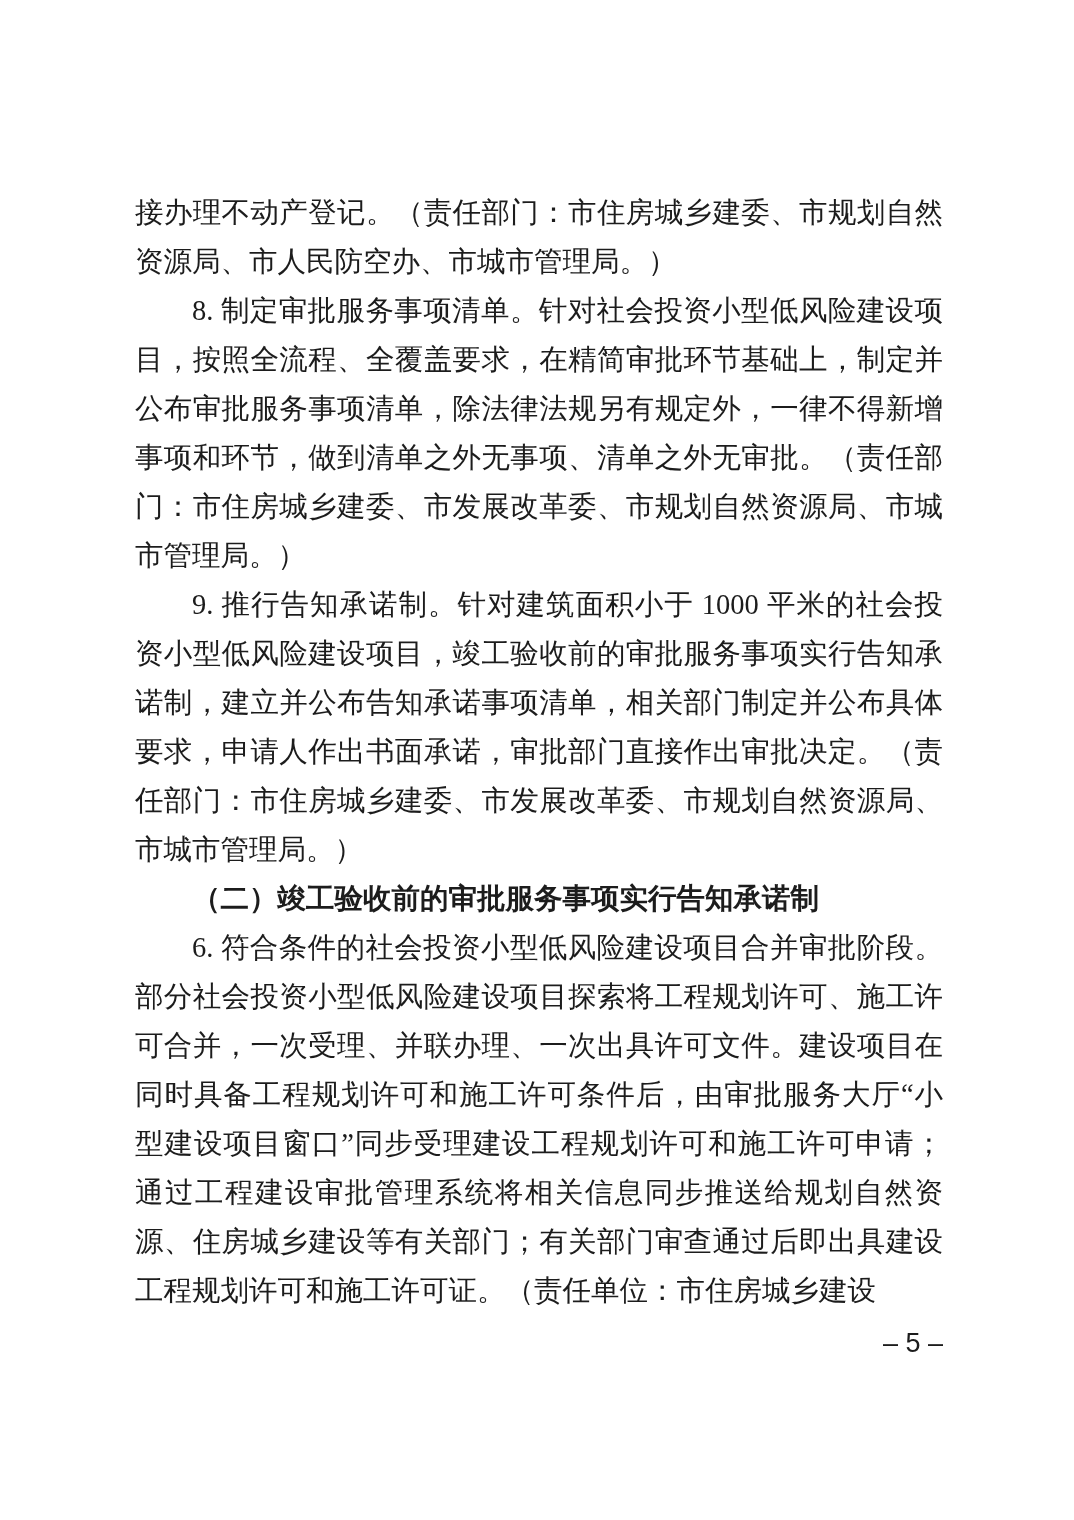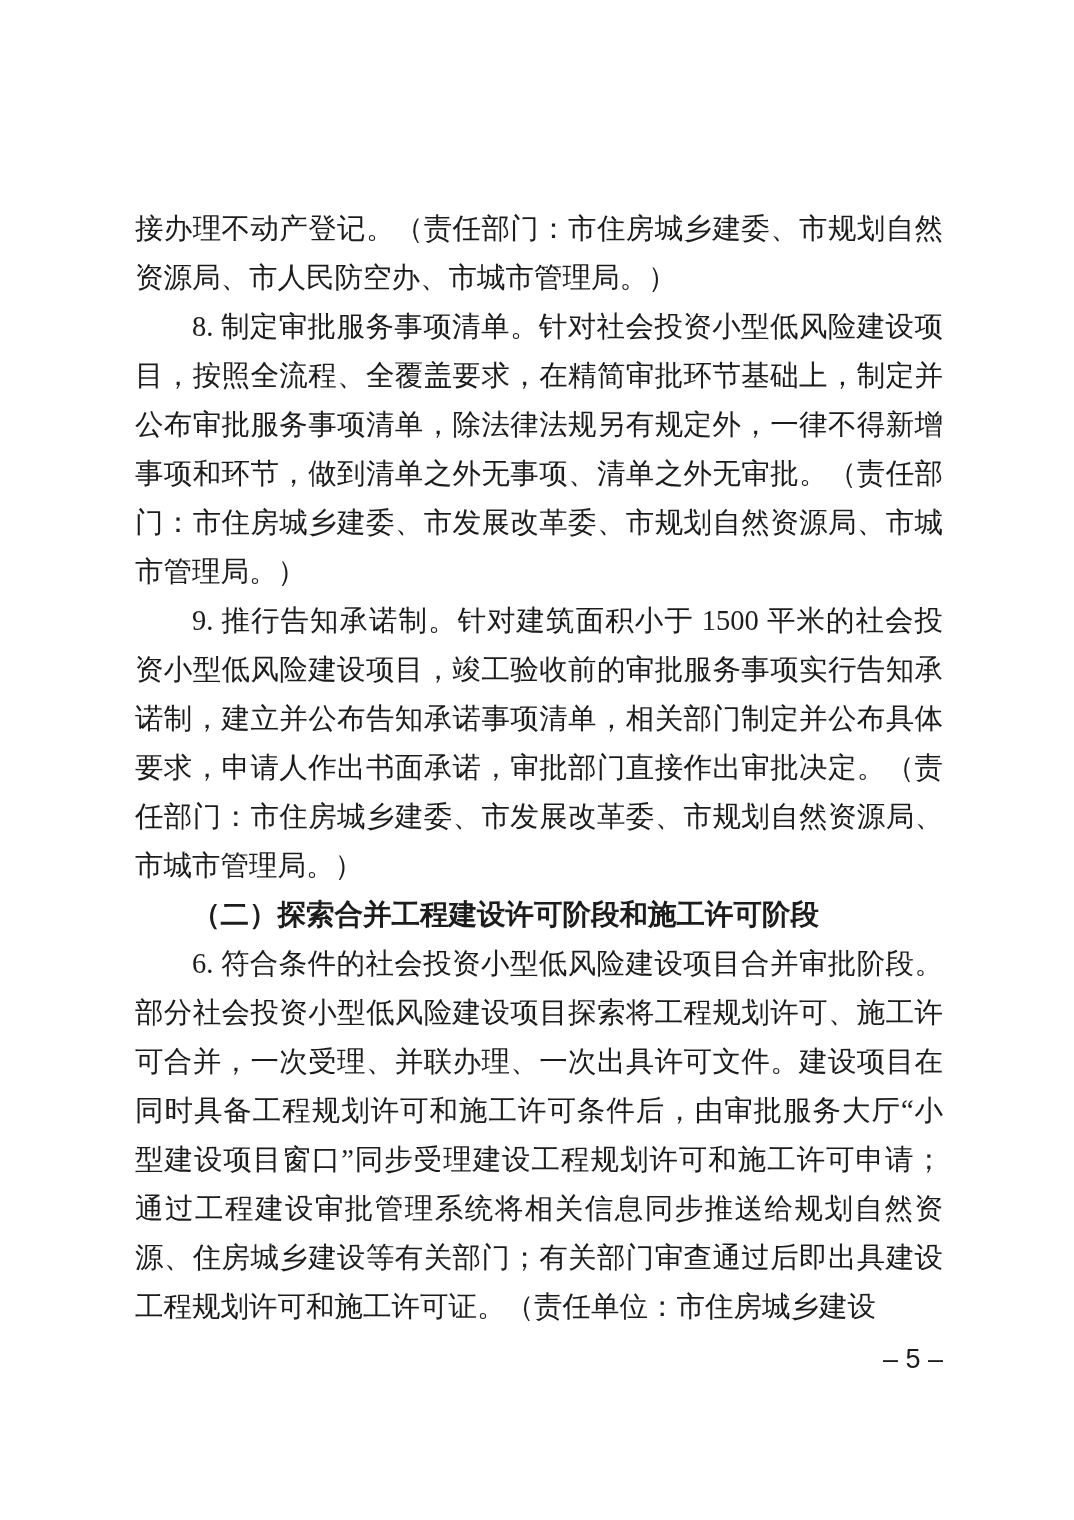--- a/index.html
+++ b/index.html
@@ -10,21 +10,21 @@
   body {
     width: 1074px;
     height: 1520px;
     position: relative;
     font-family: "Liberation Serif", "DejaVu Serif", serif;
     color: #1c1c1c;
     overflow: hidden;
   }
   .page {
     position: absolute;
-    top: 16px;
+    top: 0;
     left: 0;
     width: 1074px;
     height: 1344px;
     background: #ffffff;
   }
   .text-block {
     position: absolute;
     top: 188px;
     left: 135px;
     width: 808px;
@@ -57,20 +57,20 @@
   }
 </style>
 </head>
 <body>
 
 <div class="page">
 
   <div class="text-block">
     <p>接办理不动产登记。（责任部门：市住房城乡建委、市规划自然资源局、市人民防空办、市城市管理局。）</p>
     <p class="indent">8. 制定审批服务事项清单。针对社会投资小型低风险建设项目，按照全流程、全覆盖要求，在精简审批环节基础上，制定并公布审批服务事项清单，除法律法规另有规定外，一律不得新增事项和环节，做到清单之外无事项、清单之外无审批。（责任部门：市住房城乡建委、市发展改革委、市规划自然资源局、市城市管理局。）</p>
-    <p class="indent">9. 推行告知承诺制。针对建筑面积小于 1500 平米的社会投资小型低风险建设项目，竣工验收前的审批服务事项实行告知承诺制，建立并公布告知承诺事项清单，相关部门制定并公布具体要求，申请人作出书面承诺，审批部门直接作出审批决定。（责任部门：市住房城乡建委、市发展改革委、市规划自然资源局、市城市管理局。）</p>
-    <p class="section-heading">（二）探索合并工程建设许可阶段和施工许可阶段</p>
+    <p class="indent">9. 推行告知承诺制。针对建筑面积小于 1000 平米的社会投资小型低风险建设项目，竣工验收前的审批服务事项实行告知承诺制，建立并公布告知承诺事项清单，相关部门制定并公布具体要求，申请人作出书面承诺，审批部门直接作出审批决定。（责任部门：市住房城乡建委、市发展改革委、市规划自然资源局、市城市管理局。）</p>
+    <p class="section-heading">（二）竣工验收前的审批服务事项实行告知承诺制</p>
     <p class="indent">6. 符合条件的社会投资小型低风险建设项目合并审批阶段。部分社会投资小型低风险建设项目探索将工程规划许可、施工许可合并，一次受理、并联办理、一次出具许可文件。建设项目在同时具备工程规划许可和施工许可条件后，由审批服务大厅“小型建设项目窗口”同步受理建设工程规划许可和施工许可申请；通过工程建设审批管理系统将相关信息同步推送给规划自然资源、住房城乡建设等有关部门；有关部门审查通过后即出具建设工程规划许可和施工许可证。（责任单位：市住房城乡建设</p>
   </div>
 
   <div class="page-number">– 5 –</div>
 
 </div>
 
 </body></html>

